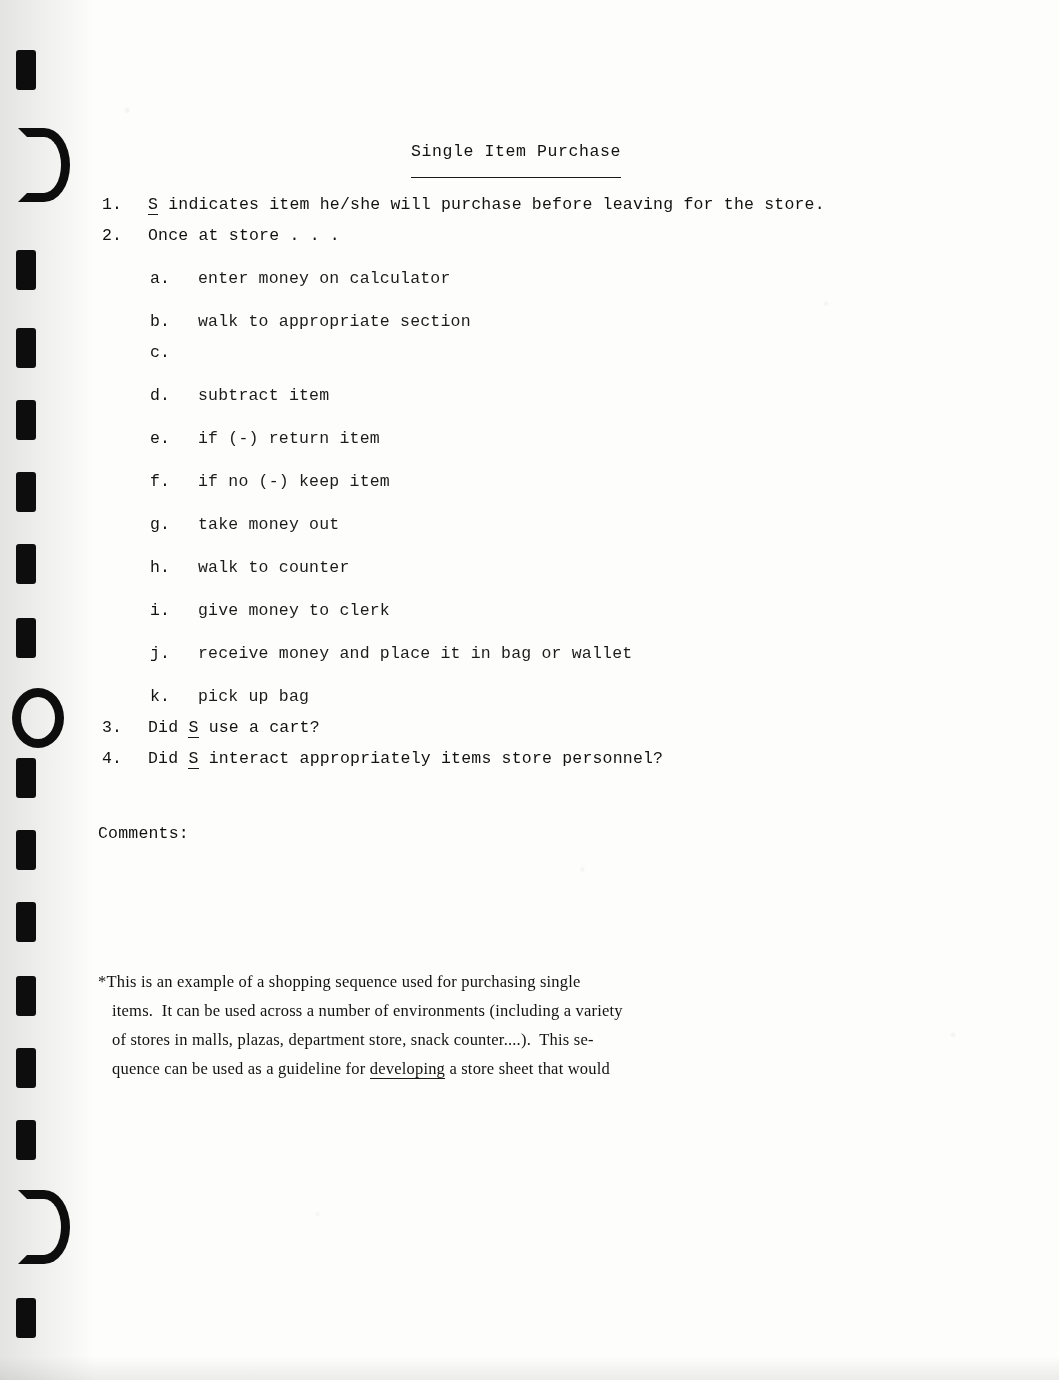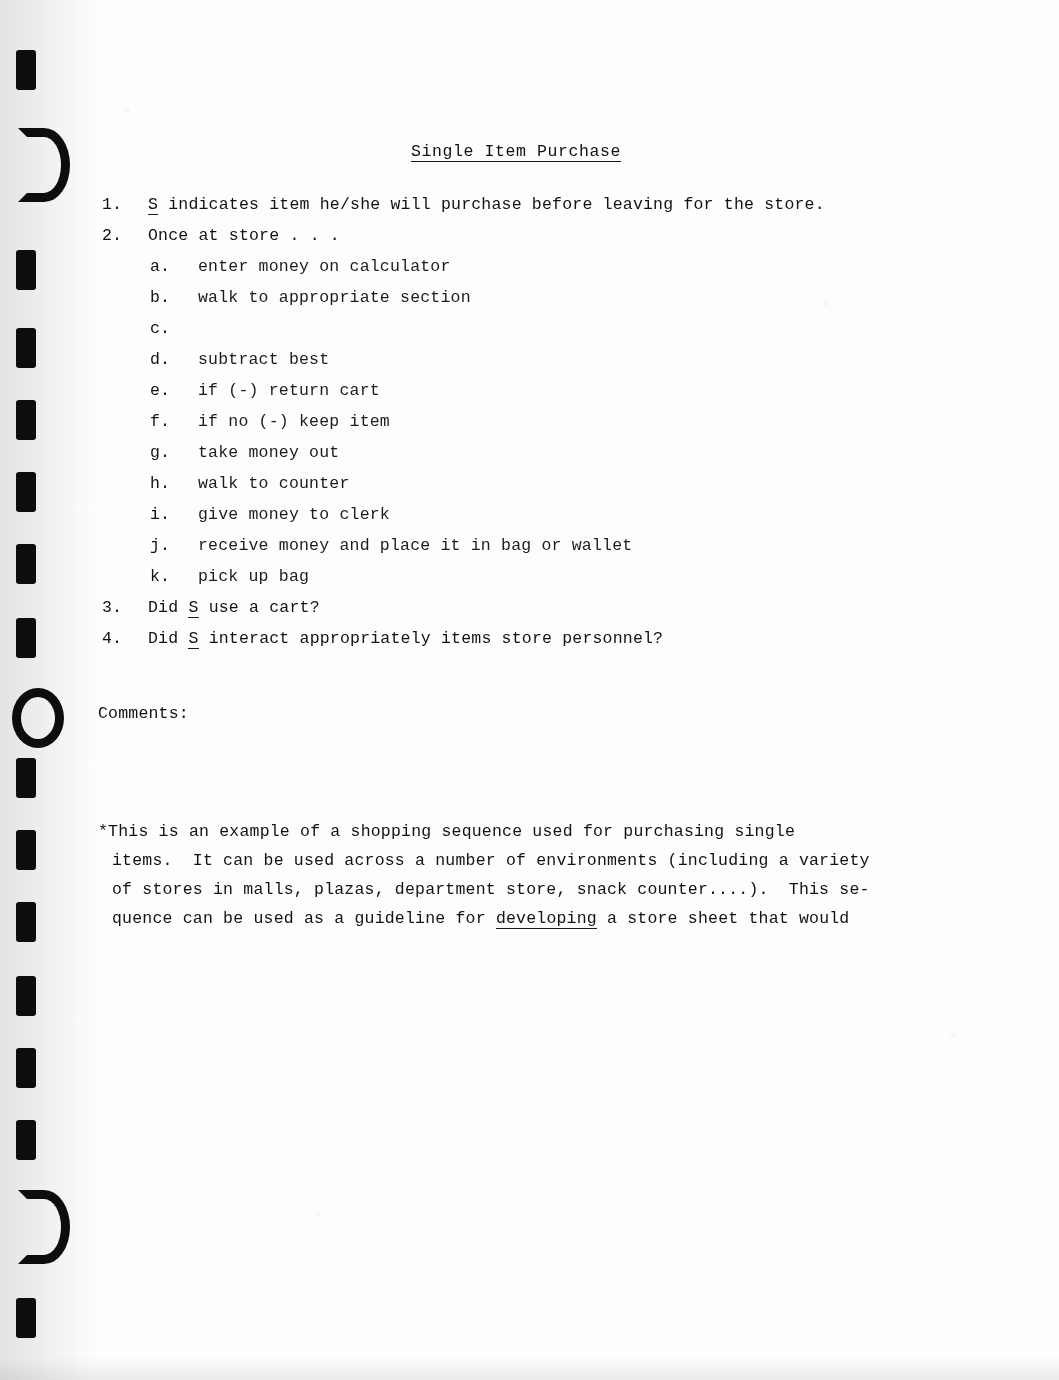--- a/index.html
+++ b/index.html
@@ -96,21 +96,21 @@
 
   .doc-title {
     text-align: center;
     margin-top: 136px;
     margin-left: -60px;
     font-size: 16.5px;
     letter-spacing: 0.6px;
   }
   .doc-title span {
     border-bottom: 1px solid #1a1a1a;
-    padding-bottom: 0;
+    padding-bottom: 16px;
   }
 
   .list {
     margin-top: 22px;
   }
   .num-item {
     display: flex;
     align-items: baseline;
     margin-left: 6px;
   }
@@ -141,37 +141,38 @@
     border-bottom: 1px solid #1a1a1a;
     padding-bottom: 0px;
   }
 
   .comments {
     margin-top: 44px;
     margin-left: 2px;
   }
 
   .footnote {
-    margin-top: 88px;
+    margin-top: 118px;
     margin-left: 2px;
     line-height: 29px;
     width: 840px;
+    font-family: Liberation Serif, serif;
   }
   .footnote .fn-line {
     white-space: pre-wrap;
   }
   .footnote .indent {
     padding-left: 14px;
   }
   .uline {
     border-bottom: 1px solid #1a1a1a;
   }
 
   
-  .fade-1 { color: #1c1c1c; }
+  .fade-1 { color: #1c1c1c; margin-top: 12px; }
 </style>
 </head>
 <body>
 
 <div class="scan-page">
   <div class="scan-noise"></div>
   <div class="edge-shadow"></div>
   <div class="bottom-edge"></div>
 
   <div class="binding" id="binding">
@@ -219,25 +220,25 @@
         </div>
         <div class="sub-item">
           <div class="marker">b.</div>
           <div class="text fade-1">walk to appropriate section</div>
         </div>
         <div class="sub-item">
           <div class="marker">c.</div>
         </div>
         <div class="sub-item">
           <div class="marker">d.</div>
-          <div class="text fade-1">subtract best</div>
+          <div class="text fade-1">subtract item</div>
         </div>
         <div class="sub-item">
           <div class="marker">e.</div>
-          <div class="text fade-1">if (-) return cart</div>
+          <div class="text fade-1">if (-) return item</div>
         </div>
         <div class="sub-item">
           <div class="marker">f.</div>
           <div class="text fade-1">if no (-) keep item</div>
         </div>
         <div class="sub-item">
           <div class="marker">g.</div>
           <div class="text fade-1">take money out</div>
         </div>
         <div class="sub-item">

